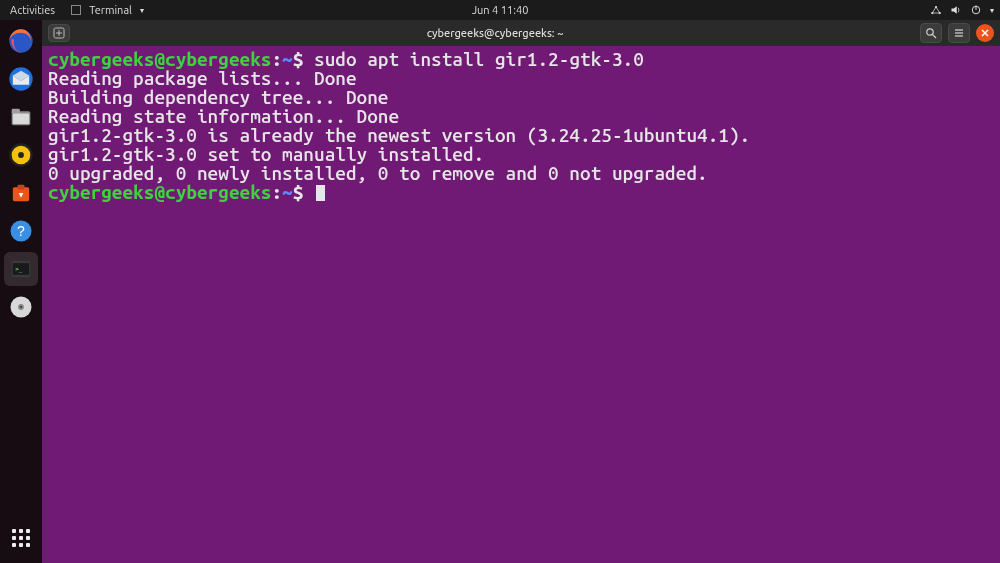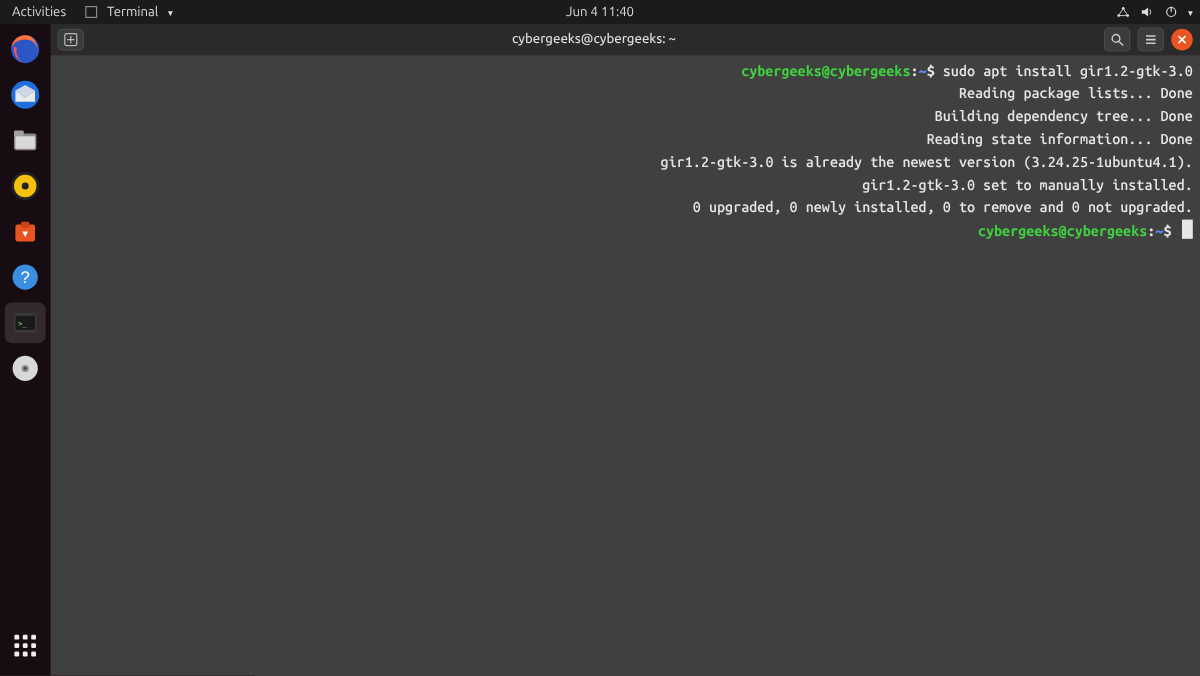--- a/index.html
+++ b/index.html
@@ -55,24 +55,24 @@
   .hdr-right { display: flex; gap: 6px; align-items: center; }
   .hdr-btn {
     width: 22px; height: 20px; border-radius: 4px; background: #3b3b3b;
     display: flex; align-items: center; justify-content: center; cursor: pointer;
     border: 1px solid #4a4a4a; color: #ddd;
   }
   .close-btn { width: 18px; height: 18px; border-radius: 50%; background: #e95420; border: none; }
 
   
   .term-body {
-    flex: 1; background: #404040; padding: 4px 6px;
+    flex: 1; background: #701a75; padding: 4px 6px;
     font-family: "Ubuntu Mono","DejaVu Sans Mono",monospace;
-    font-size: 12px; line-height: 19px; color: #e6e6e6;
-    white-space: pre; overflow: hidden; font-weight: 500; text-align: right;
+    font-size: 19px; line-height: 19px; color: #e6e6e6;
+    white-space: pre; overflow: hidden; font-weight: 500;
   }
   .prompt-user { color: #3fd13f; font-weight: bold; }
   .prompt-sep  { color: #e6e6e6; font-weight: bold; }
   .prompt-path { color: #5a8cff; font-weight: bold; }
   .cmd-text { color: #e6e6e6; }
   .cursor-block {
     display: inline-block; width: 9px; height: 16px;
     background: #e6e6e6; vertical-align: -2px; margin-left: 2px;
   }
   .small-box { width:10px; height:10px; border:1px solid #888; display:inline-block; }

